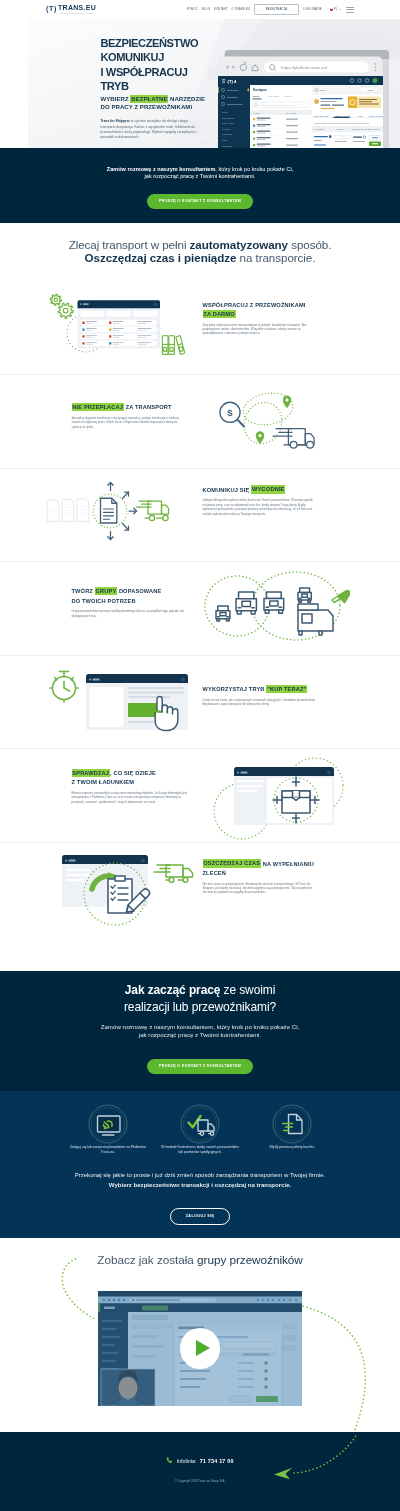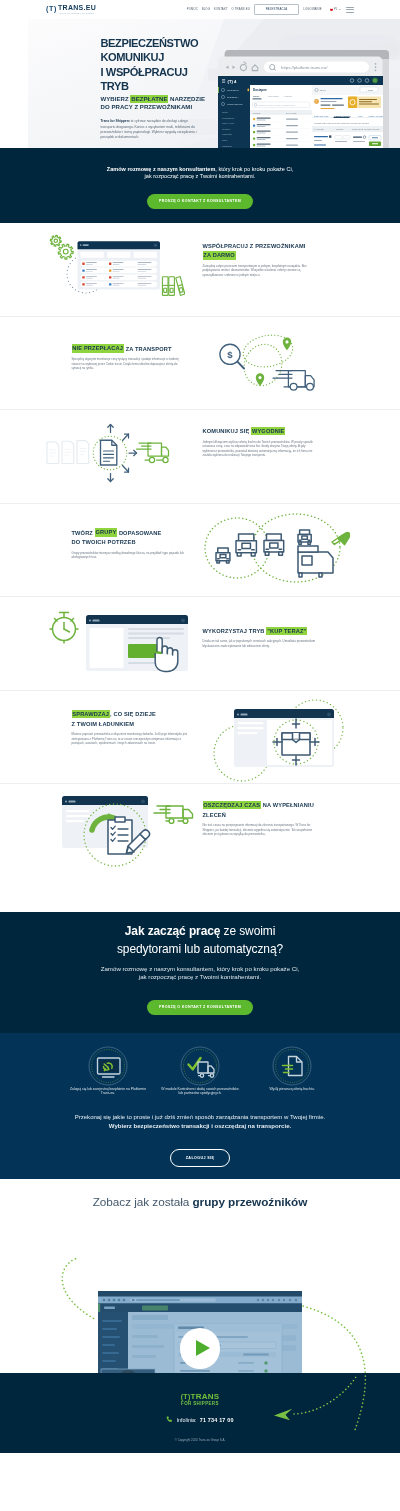--- a/index.html
+++ b/index.html
@@ -85,21 +85,21 @@
   .closing b { font-weight:bold; }
   .btn-outline { display:inline-block; border:0.75px solid #ffffff; border-radius:20px; color:#fff;
                  font-size:3.62px; font-weight:bold; letter-spacing:0.4px; padding:5.5px 15px 5.3px;
                  margin-top:17px; line-height:5px; }
 
   
   .videosec { background:#fff; position:relative; height:194px; overflow:hidden; }
   .vdeco { position:absolute; left:0; top:1237px; z-index:1; }
   .fdeco { position:absolute; left:0; top:0; z-index:1; }
   .video-title { text-align:center; padding-top:15.5px; font-size:11.78px; color:#44596e; letter-spacing:-0.05px; position:relative; z-index:5; }
-  .video-title b { color:#15344e; font-weight:bold; }
+  .video-title b { color:#15344e; font-weight:normal; }
   .video-box { position:absolute; left:98px; top:1291px; width:204px; height:115px; background:#1b4263;
                overflow:hidden; }
   .play { position:absolute; left:179.8px; top:1328px; width:40.6px; height:40.6px; border-radius:50%;
           background:#fff; display:flex; align-items:center; justify-content:center; z-index:6; }
   .play i { display:block; width:0; height:0; border-left:14px solid #4cae2c;
             border-top:8.5px solid transparent; border-bottom:8.5px solid transparent; margin-left:5px; }
 
   
   .footer { background:#00263d; height:80px; position:relative; text-align:center; padding-top:18.0px; overflow:hidden; }
   .flogo { display:inline-block; position:relative; text-align:left; }
@@ -368,20 +368,23 @@
 </g>
 </svg>
     </div>
   </div>
 
   <div class="cta1">
     <p><b>Zamów rozmowę z naszym konsultantem</b><span>, który krok po kroku pokaże Ci,</span><br><span>jak rozpocząć pracę z Twoimi kontrahentami.</span></p>
     <div class="btn-green">PROSZĘ O KONTAKT Z KONSULTANTEM</div>
   </div>
 
+  <div class="feat-head">
+    <p><span>Zlecaj transport w pełni </span><b>zautomatyzowany</b><span> sposób.</span><br><b>Oszczędzaj czas i pieniądze</b><span> na transporcie.</span></p>
+  </div>
 
   <div class="features">
 
     <div class="feature">
       <div class="f-art" style="left:40px; top:7.3px;">
 <svg width="145" height="70" viewBox="0 0 145 70">
 <path d="M 19.9 10.8 L 21.3 10.8 L 21.0 12.5 L 19.7 12.1 L 18.7 13.7 L 19.7 14.7 L 18.3 15.7 L 17.7 14.5 L 15.8 14.9 L 15.8 16.3 L 14.1 16.0 L 14.5 14.7 L 12.9 13.7 L 11.9 14.7 L 10.9 13.3 L 12.1 12.7 L 11.7 10.8 L 10.3 10.8 L 10.6 9.1 L 11.9 9.5 L 12.9 7.9 L 11.9 6.9 L 13.3 5.9 L 13.9 7.1 L 15.8 6.7 L 15.8 5.3 L 17.5 5.6 L 17.1 6.9 L 18.7 7.9 L 19.7 6.9 L 20.7 8.3 L 19.5 8.9 Z" fill="none" stroke="#6eb33e" stroke-width="1.15" stroke-linejoin="round"></path>
             <circle cx="15.799999999999997" cy="10.800000000000011" r="1.7" fill="none" stroke="#6eb33e" stroke-width="1.15"></circle>
 <path d="M 31.4 21.6 L 33.3 21.6 L 33.0 23.7 L 31.2 23.2 L 30.1 25.3 L 31.5 26.5 L 29.9 27.9 L 28.9 26.3 L 26.7 27.2 L 27.0 29.1 L 24.9 29.1 L 25.1 27.3 L 22.9 26.5 L 21.9 28.2 L 20.2 26.9 L 21.6 25.6 L 20.3 23.5 L 18.6 24.2 L 18.1 22.1 L 20.0 22.0 L 20.3 19.7 L 18.6 19.0 L 19.6 17.1 L 21.1 18.2 L 22.9 16.7 L 21.9 15.0 L 23.9 14.2 L 24.3 16.1 L 26.7 16.0 L 27.0 14.1 L 29.0 14.8 L 28.2 16.5 L 30.1 17.9 L 31.5 16.7 L 32.6 18.5 L 30.9 19.3 Z" fill="none" stroke="#6eb33e" stroke-width="1.15" stroke-linejoin="round"></path>
             <circle cx="25.700000000000003" cy="21.600000000000023" r="2.4" fill="none" stroke="#6eb33e" stroke-width="1.15"></circle>
@@ -725,21 +728,21 @@
       <div class="f-txt right" style="top:17.1px;">
         <div class="f-title"><span></span><span class="hl">OSZCZĘDZAJ CZAS</span><span> NA WYPEŁNIANIU</span><br><span>ZLECEŃ</span></div>
         <div class="f-desc">Nie trać czasu na przepisywanie informacji do zlecenia transportowego. W Trans for Shippers, po każdej transakcji, zlecenie wypełnia się automatycznie. Tak uzupełnione zlecenie jest gotowe na wysyłkę do przewoźnika.</div>
       </div>
     </div>
 
   </div>
 
   <div class="cta2">
     <div class="cta2-top">
-      <div class="cta2-title"><b>Jak zacząć pracę</b><span> ze swoimi</span><br><span>spedytorami lub automatyczną?</span></div>
+      <div class="cta2-title"><b>Jak zacząć pracę</b><span> ze swoimi</span><br><span>realizacji lub przewoźnikami?</span></div>
       <div class="cta2-sub"><span>Zamów rozmowę z naszym konsultantem, który krok po kroku pokaże Ci,</span><br><span>jak rozpocząć pracę z Twoimi kontrahentami.</span></div>
       <div class="btn-green" style="margin-top:19.3px">PROSZĘ O KONTAKT Z KONSULTANTEM</div>
     </div>
     <div class="cta2-btm">
       <div class="steps">
         <div class="step">
           <div class="step-ico">
             <svg width="40" height="40" viewBox="0 0 40 40">
               <circle cx="20" cy="20" r="19" fill="none" stroke="#8aa7bd" stroke-width="0.55" opacity="0.75"></circle>
               <circle cx="20" cy="20" r="16.5" fill="none" stroke="#5e9b3a" stroke-width="0.7" stroke-dasharray="0.1 2.2" stroke-linecap="round"></circle>
@@ -897,29 +900,20 @@
     <div class="play">
         <i></i>
       </div>
   </div>
 
   <div class="footer">
     <svg class="fdeco" width="400" height="80" viewBox="0 0 400 80">
       <path d="M 294 41 C 320 40, 345 22, 357.3 1.8" fill="none" stroke="#79c144" stroke-width="1.6" stroke-dasharray="0.1 3.8" stroke-linecap="round"></path>
       <path d="M 274 42.5 L 292.2 35.7 L 285.5 41.8 L 290 47.3 Z" fill="#79c144"></path>
     </svg>
-    <div style="text-align:center"><div class="flogo">
-      <span class="flogo-txt">
-        <span class="flogo-row1">
-              <span class="flogo-mark">(T)</span>
-              <span class="flogo-name">TRANS</span>
-            </span>
-        <span class="flogo-sub"><span class="g">FOR </span><span>SHIPPERS</span></span>
-      </span>
-    </div></div>
     <div class="fphone">
       <span>
         <svg width="7" height="7" viewBox="0 0 14 14">
             <path d="M2.3 1.2 l2.4 0 1.1 2.8 -1.6 1.1 c0.7 1.6 2 2.9 3.6 3.6 l1.1 -1.6 2.8 1.1 0 2.4 c0 0.6 -0.5 1.1 -1.1 1.1 C5.8 11.7 2.3 8.2 1.2 2.3 c0 -0.6 0.5 -1.1 1.1 -1.1 z" fill="#71c13a"></path>
           </svg>
       </span>
       <span>Infolinia: </span>
         <b>71 734 17 00</b>
     </div>
     <div class="fcopy">© Copyright 2020 Trans.eu Group S.A.</div>

